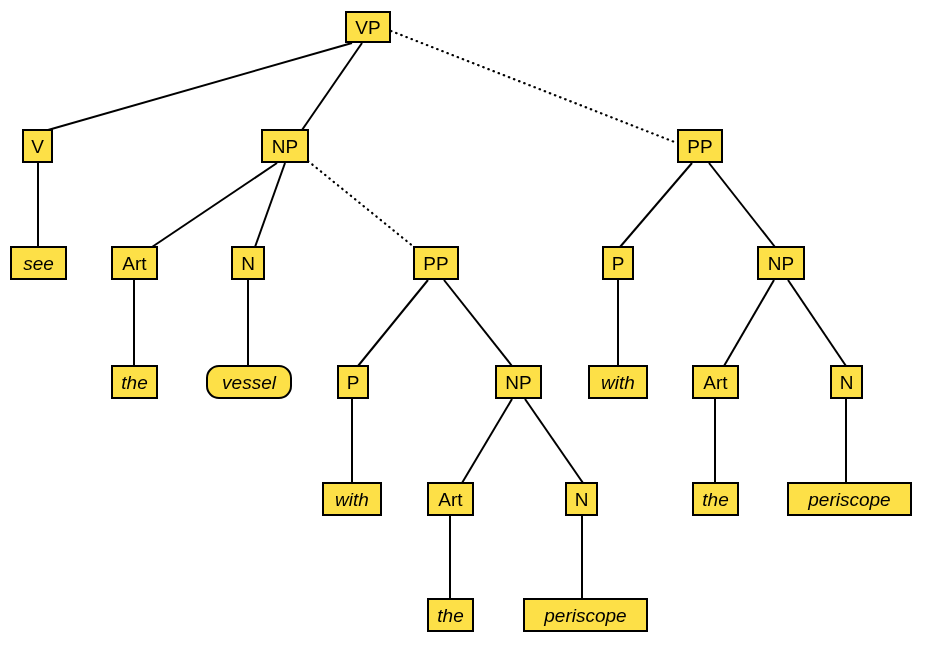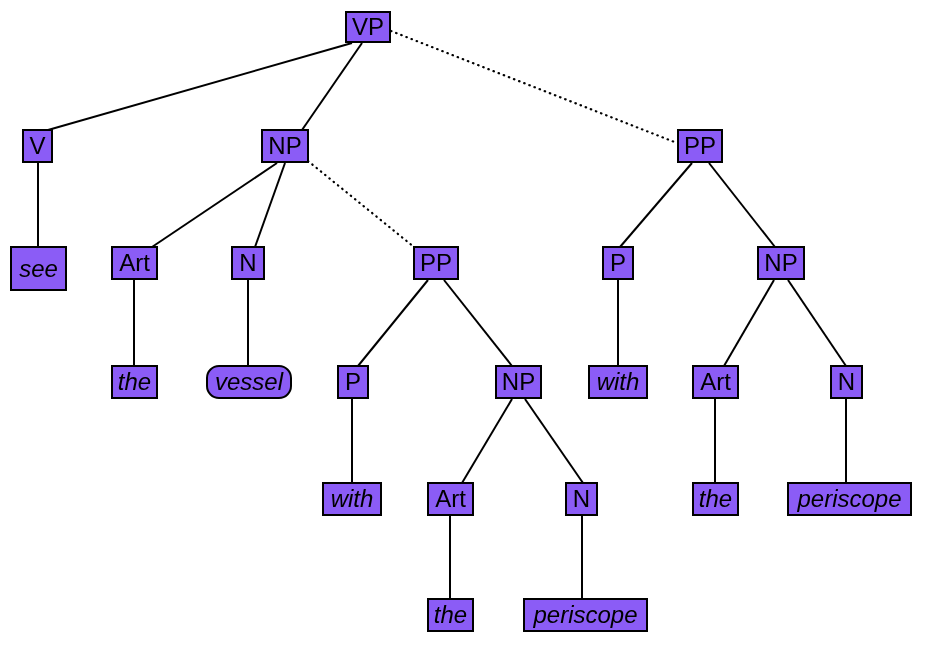--- a/index.html
+++ b/index.html
@@ -21,26 +21,26 @@
     position: absolute;
     left: 0;
     top: 0;
     width: 927px;
     height: 646px;
   }
   .node {
     position: absolute;
     box-sizing: border-box;
     border: 2px solid #000000;
-    background: #8b5cf6;
+    background: #fde047;
     display: flex;
     align-items: center;
     justify-content: center;
     font-family: "Liberation Sans", sans-serif;
-    font-size: 24px;
+    font-size: 19px;
     line-height: 1;
     color: #000000;
     white-space: nowrap;
     z-index: 2;
   }
   .node.cat {
     font-style: normal;
   }
   .node.leaf {
     font-style: italic;
@@ -73,21 +73,21 @@
       <line x1="774" y1="280" x2="724" y2="366" stroke="#000000" stroke-width="2"></line>
       <line x1="788" y1="280" x2="846" y2="366" stroke="#000000" stroke-width="2"></line>
       <line x1="715" y1="399" x2="715" y2="482" stroke="#000000" stroke-width="2"></line>
       <line x1="846" y1="399" x2="846" y2="482" stroke="#000000" stroke-width="2"></line>
     </svg>
   <div id="nodes-layer">
       <div class="node cat" style="left: 345px; top: 11px; width: 46px; height: 32px;">VP</div>
       <div class="node cat" style="left: 22px; top: 129px; width: 31px; height: 34px;">V</div>
       <div class="node cat" style="left: 261px; top: 129px; width: 48px; height: 34px;">NP</div>
       <div class="node cat" style="left: 677px; top: 129px; width: 46px; height: 34px;">PP</div>
-      <div class="node leaf" style="left: 10px; top: 246px; width: 57px; height: 45px;">see</div>
+      <div class="node leaf" style="left: 10px; top: 246px; width: 57px; height: 34px;">see</div>
       <div class="node cat" style="left: 111px; top: 246px; width: 47px; height: 34px;">Art</div>
       <div class="node cat" style="left: 231px; top: 246px; width: 34px; height: 34px;">N</div>
       <div class="node cat" style="left: 413px; top: 246px; width: 46px; height: 34px;">PP</div>
       <div class="node cat" style="left: 602px; top: 246px; width: 32px; height: 34px;">P</div>
       <div class="node cat" style="left: 757px; top: 246px; width: 48px; height: 34px;">NP</div>
       <div class="node leaf" style="left: 111px; top: 365px; width: 47px; height: 34px;">the</div>
       <div class="node leaf" style="left: 206px; top: 365px; width: 86px; height: 34px; border-radius: 13px;">vessel</div>
       <div class="node cat" style="left: 337px; top: 365px; width: 32px; height: 34px;">P</div>
       <div class="node cat" style="left: 495px; top: 365px; width: 47px; height: 34px;">NP</div>
       <div class="node leaf" style="left: 588px; top: 365px; width: 60px; height: 34px;">with</div>

